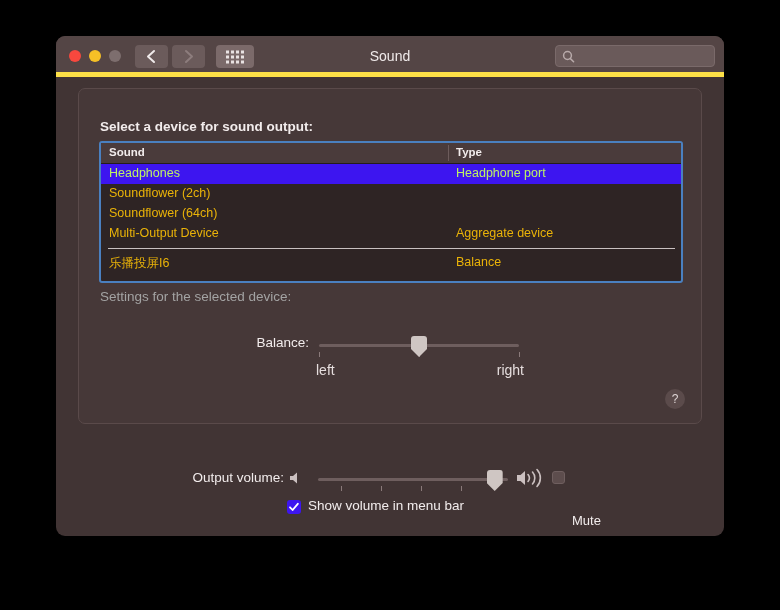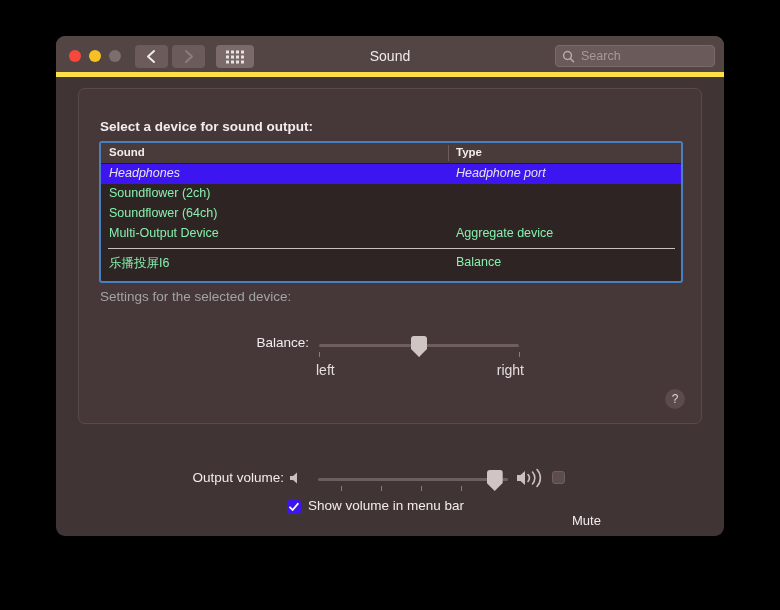--- a/index.html
+++ b/index.html
@@ -185,27 +185,27 @@
   }
 
   .row {
     position: relative;
     height: 20px;
   }
   .row .cell {
     position: absolute;
     top: 2px;
     font-size: 12.5px;
-    color: #86efac;
+    color: #eab308;
     white-space: nowrap;
   }
   .row .cell.name { left: 8px; }
   .row .cell.type { left: 355px; }
   .row.selected { background: #3d15f0; }
-  .row.selected .cell { color: #e5e5e5; font-style: italic; }
+  .row.selected .cell { color: #bef264; }
 
   .row-separator {
     height: 1px;
     margin: 4px 6px 4px 7px;
     background: #c9c0c0;
   }
 
   
   #settings-label {
     position: absolute;
@@ -390,21 +390,20 @@
       </span>
     </div>
 
     <div id="window-title">Sound</div>
 
     <div id="searchfield">
       <svg class="mag" width="13" height="14" viewBox="0 0 13 14">
         <circle cx="5.5" cy="5.5" r="3.9" fill="none" stroke="#b8aaaa" stroke-width="1.5"></circle>
         <line x1="8.4" y1="8.6" x2="11.6" y2="11.8" stroke="#b8aaaa" stroke-width="1.5" stroke-linecap="round"></line>
       </svg>
-      <input id="search-input" type="text" placeholder="Search" style="">
     </div>
   </div>
 
   <div id="tabbar">
     <div class="tabgroup">
       <div class="tab">Sound Effects</div>
       <div class="tab active">Output</div>
       <div class="tab">Input</div>
     </div>
   </div>

